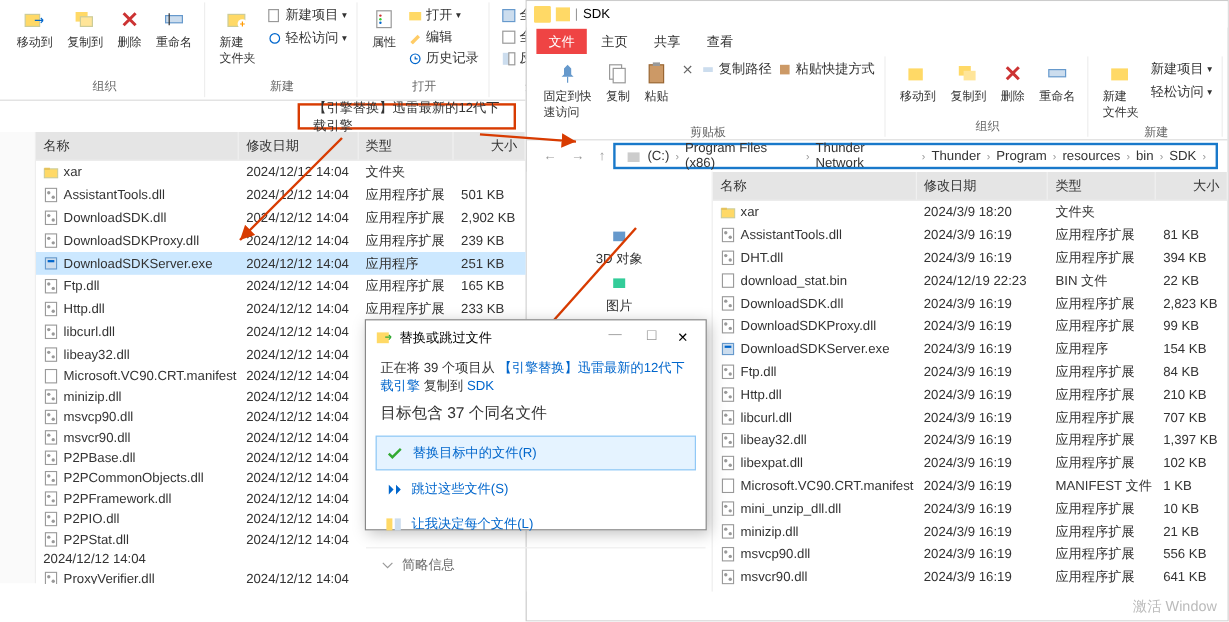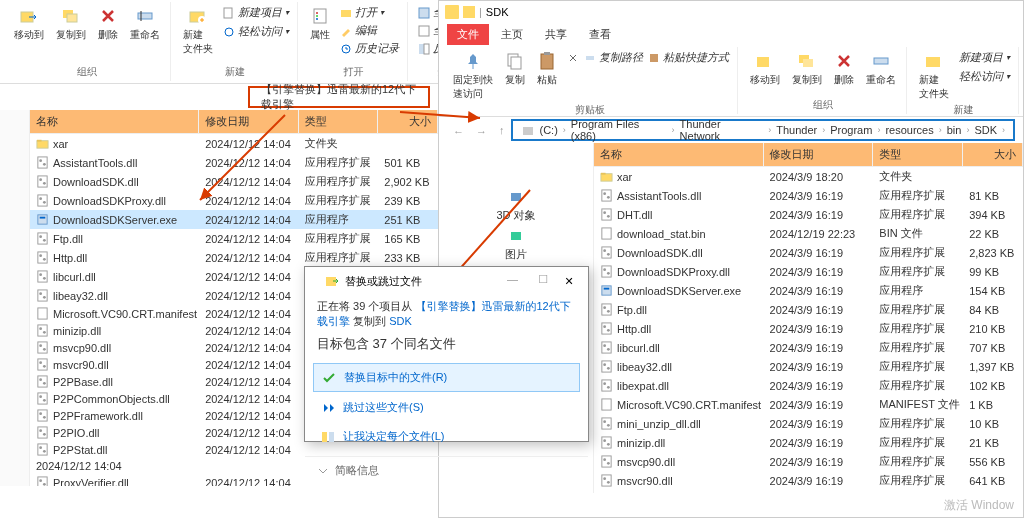--- a/index.html
+++ b/index.html
@@ -16,56 +16,56 @@
 .menubar { height: 22px; display: flex; align-items: center; padding: 0 8px; gap: 2px; }
 .menubar .tab-file { background: #ef4444; color: #fff; padding: 3px 10px; }
 .menubar .tab { padding: 3px 10px; color: #333; }
 
 .ribbon { height: 72px; display: flex; border-bottom: 1px solid #ddd; padding: 2px 4px; gap: 2px; }
 .ribbon-group { display: flex; flex-direction: column; align-items: center; padding: 2px 6px; border-right: 1px solid #eee; }
 .ribbon-group .row { display: flex; gap: 4px; align-items: flex-start; }
 .ribbon-btn { display: flex; flex-direction: column; align-items: center; gap: 2px; padding: 2px 4px; cursor: pointer; }
 .ribbon-btn .ricon { width: 20px; height: 20px; }
 .ribbon-btn .rlabel { font-size: 10px; color: #333; white-space: nowrap; }
-.ribbon-small { display: flex; align-items: center; gap: 3px; font-size: 10px; color: #333; padding: 1px 2px; white-space: nowrap; font-style: italic; }
+.ribbon-small { display: flex; align-items: center; gap: 3px; font-size: 10px; color: #333; padding: 1px 2px; white-space: nowrap; }
 .ribbon-small .sicon { width: 12px; height: 12px; }
 .ribbon-group-label { font-size: 10px; color: #666; margin-top: auto; font-family: Liberation Serif, serif; }
 
 .breadcrumb { height: 26px; display: flex; align-items: center; padding: 2px 8px; }
 .breadcrumb-box { border: 2px solid #d83b01; padding: 2px 8px; display: flex; align-items: center; gap: 2px; flex: 1; height: 22px; background: #fff; }
 .breadcrumb-box.blue { border-color: #1979ca; font-size: 10px; }
 .crumb { color: #333; padding: 0 3px; }
 .crumb-sep { color: #999; font-size: 9px; }
 
 .body-area { display: flex; height: calc(100% - 142px); }
 .tree { width: 30px; background: #fafafa; border-right: 1px solid #eee; }
 .tree-right { width: 155px; background: #fff; border-right: 1px solid #eee; padding: 4px; }
 .tree-item { display: flex; align-items: center; gap: 4px; padding: 3px 6px; font-size: 11px; color: #333; flex-direction: column; }
 .tree-item .ticon { width: 14px; height: 14px; }
 
 .filelist { flex: 1; overflow: auto; }
-.filelist-header { display: flex; border-bottom: 1px solid #eee; background: #fdba74; position: sticky; top: 0; }
+.filelist-header { display: flex; border-bottom: 1px solid #eee; background: #e5e5e5; position: sticky; top: 0; }
 .filelist-header .col { padding: 4px 6px; font-size: 11px; color: #333; border-right: 1px solid #f0f0f0; }
 .filelist-row { display: flex; padding: 1px 0; }
 .filelist-row.sel { background: #cce8ff; }
 .filelist-row .cell { padding: 1px 6px; font-size: 11px; color: #333; white-space: nowrap; overflow: hidden; display: flex; align-items: center; gap: 4px; }
 .fileicon { width: 13px; height: 13px; flex-shrink: 0; }
 
 .col-name { width: 170px; }
 .col-date { width: 100px; }
 .col-type { width: 80px; }
 .col-size { width: 60px; text-align: right; }
 
 .rcol-name { width: 170px; }
 .rcol-date { width: 110px; }
 .rcol-type { width: 90px; }
 .rcol-size { width: 60px; text-align: right; }
 
 .dialog { position: absolute; left: 304px; top: 266px; width: 285px; height: 176px; background: #fff; border: 1px solid #888; box-shadow: 3px 3px 12px rgba(0,0,0,0.25); z-index: 10; }
-.dialog-title { height: 28px; display: flex; align-items: center; padding: 0 20px; gap: 6px; }
+.dialog-title { height: 28px; display: flex; align-items: center; padding: 0 8px; gap: 6px; }
 .dialog-title .dticon { width: 14px; height: 14px; }
 .dialog-close { position: absolute; right: 4px; top: 4px; width: 30px; height: 20px; display: flex; align-items: center; justify-content: center; cursor: pointer; }
 .dialog-body { padding: 4px 12px; }
 .dialog-line { font-size: 11px; color: #333; margin-bottom: 6px; }
 .dialog-line .link { color: #0066cc; }
 .dialog-opt { display: flex; align-items: center; gap: 8px; padding: 6px 8px; margin: 2px -4px; cursor: pointer; color: #0066cc; }
 .dialog-opt.first { border: 1px solid #90c8f6; background: #e5f3ff; }
 .dialog-opt .oicon { width: 14px; height: 14px; flex-shrink: 0; }
 .dialog-footer { border-top: 1px solid #eee; padding: 6px 12px; display: flex; align-items: center; gap: 6px; color: #666; }
 

